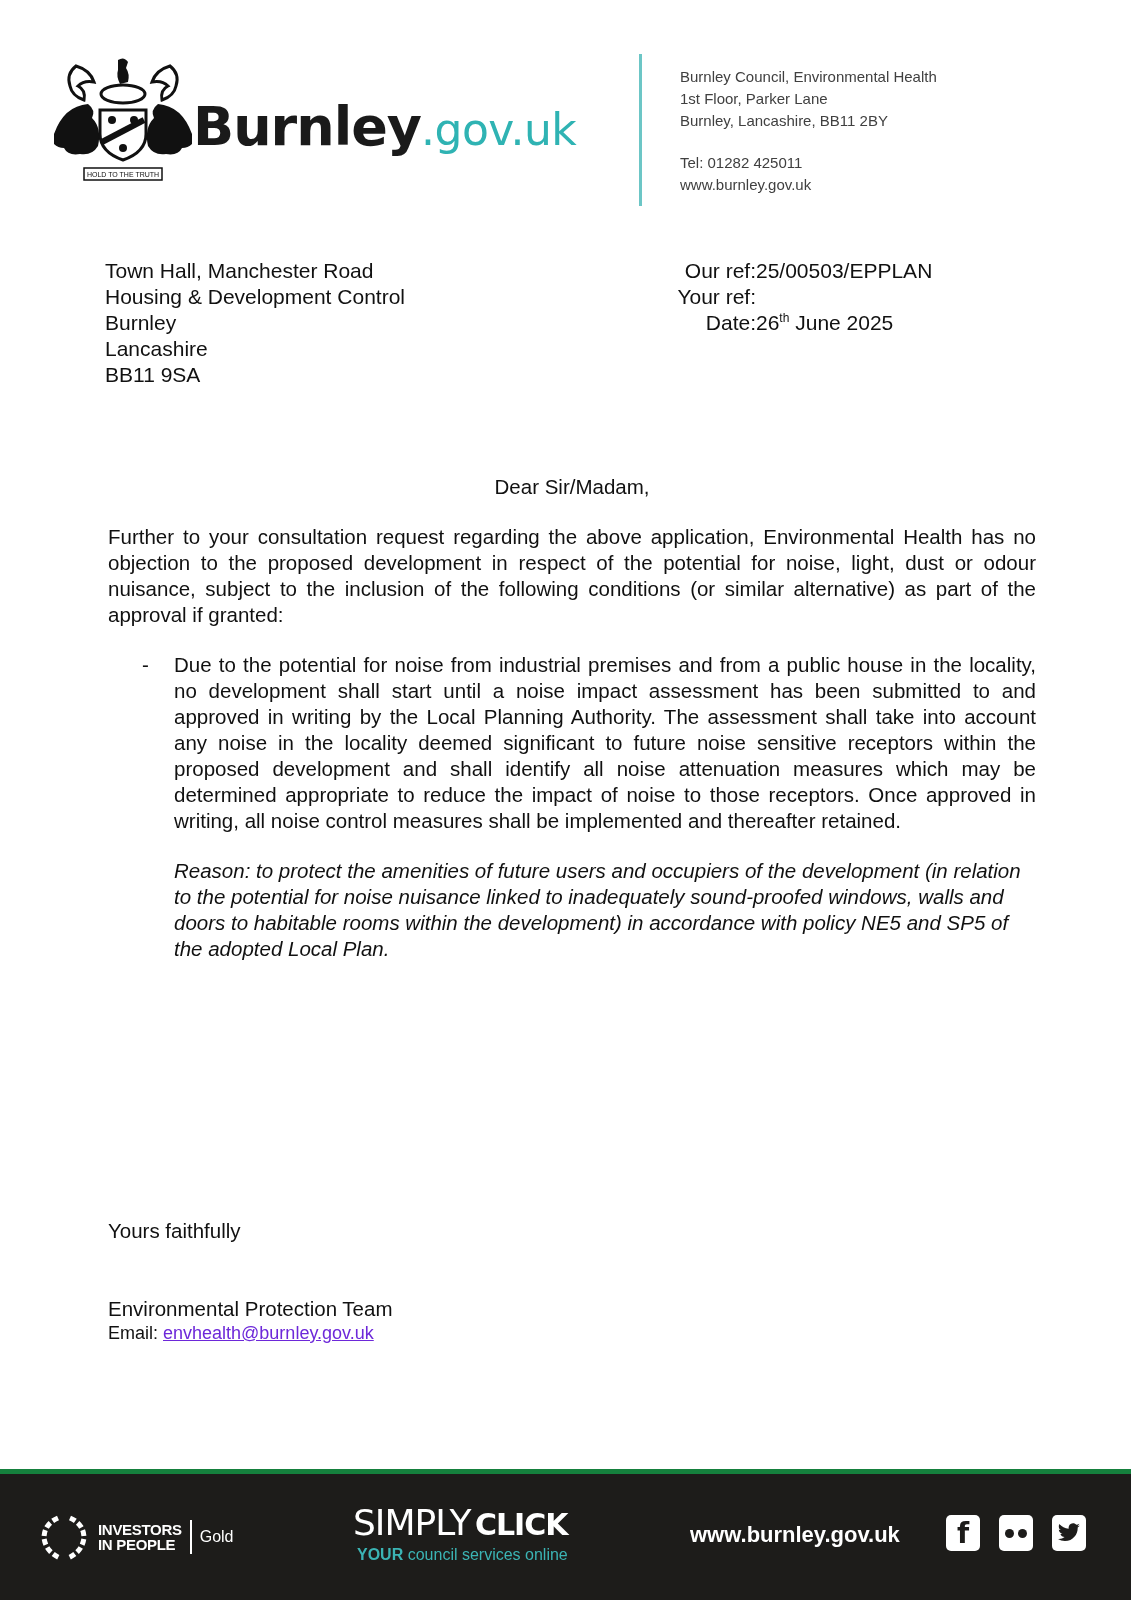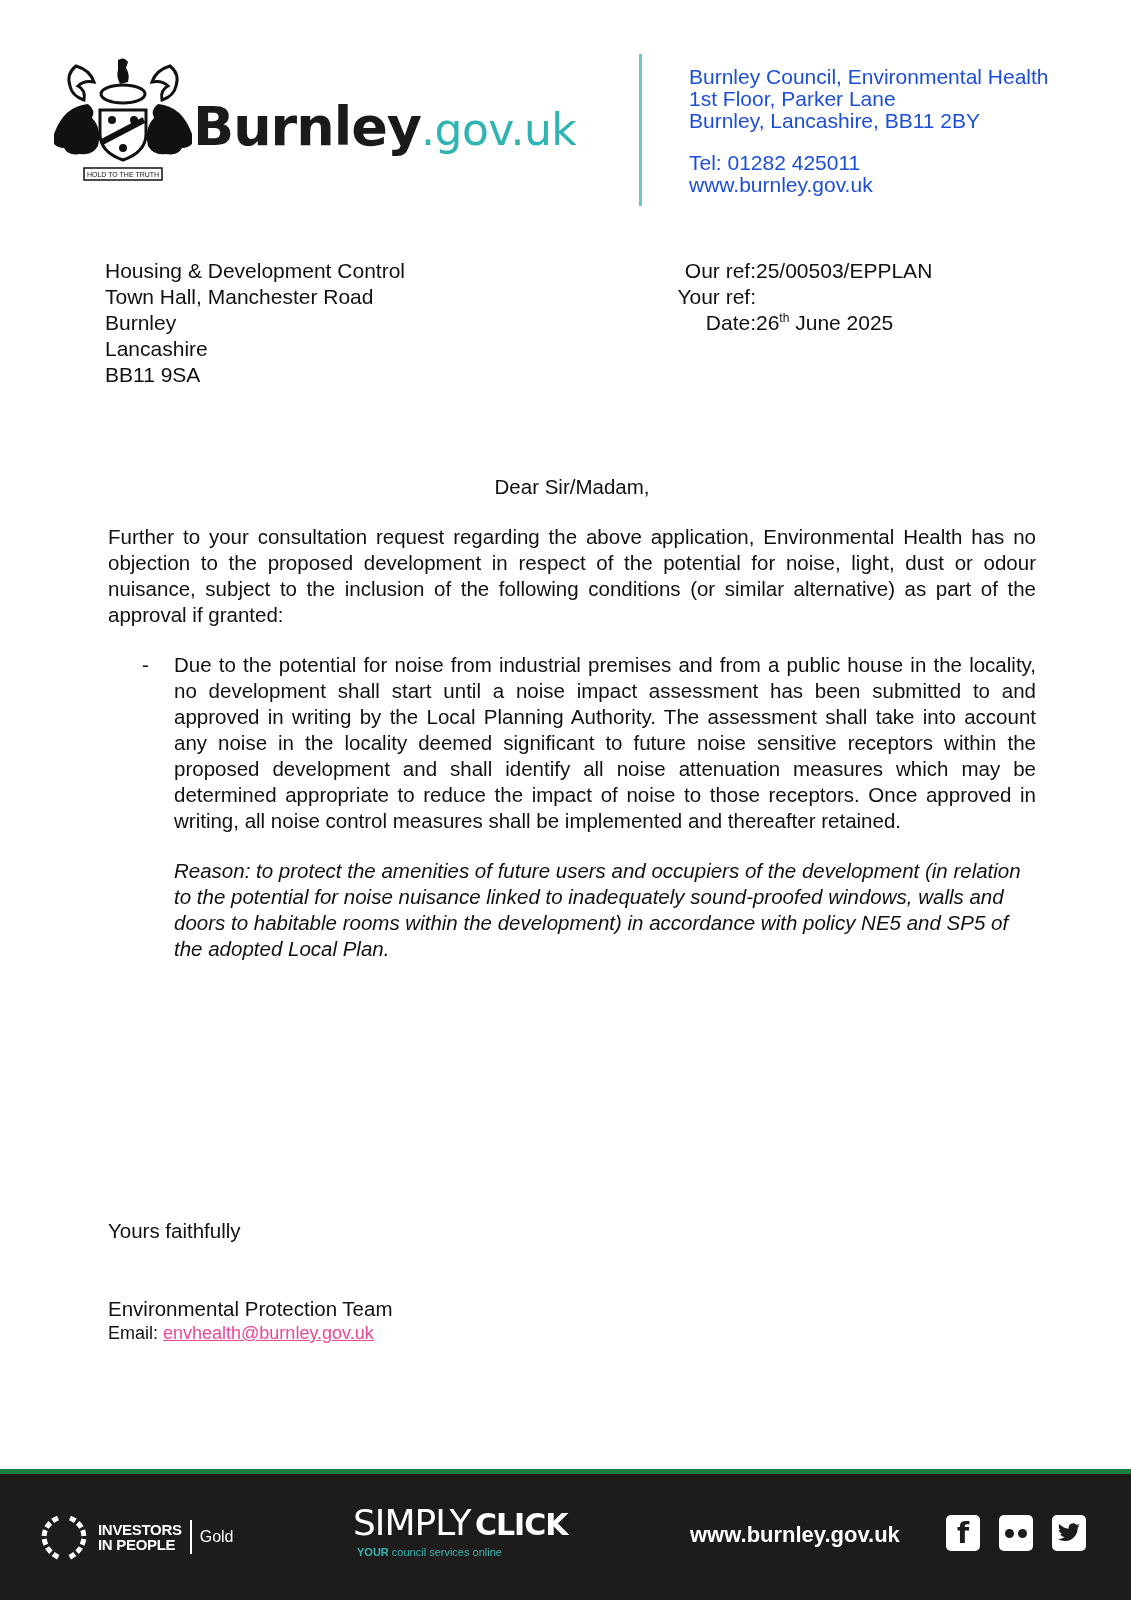--- a/index.html
+++ b/index.html
@@ -8,21 +8,21 @@
 
   
   .logo { position: absolute; left: 48px; top: 56px; width: 560px; height: 130px; }
   .crest { position: absolute; left: 0; top: 0; width: 150px; height: 128px; }
   .brand { position: absolute; left: 145px; top: 44px; white-space: nowrap; line-height: 1; }
   .brand-main { font-family: "DejaVu Sans", sans-serif; font-weight: bold; font-size: 54px; color: #1a1a1a; letter-spacing: -1px; }
   .brand-sub  { font-family: "DejaVu Sans", sans-serif; font-weight: normal; font-size: 44px; color: #2fb3b3; letter-spacing: -0.5px; }
 
   .header-rule { position: absolute; left: 639px; top: 54px; width: 3px; height: 152px; background: #6cc6c6; }
 
-  .council-addr { position: absolute; left: 680px; top: 66px; font-size: 21px; line-height: 22px; color: #1d4ed8; margin-left: 9px; }
+  .council-addr { position: absolute; left: 680px; top: 66px; font-size: 15px; line-height: 22px; color: #404040; }
   .council-addr .gap { height: 20px; }
 
   
   .recipient { position: absolute; left: 105px; top: 258px; font-size: 21px; line-height: 26px; }
   .refs { position: absolute; left: 600px; top: 258px; font-size: 21px; line-height: 26px; }
   .ref-row { display: flex; }
   .ref-label { width: 156px; text-align: right; }
   .ref-value { min-height: 26px; }
   sup { font-size: 12px; line-height: 0; }
 
@@ -32,34 +32,34 @@
   .app-block { font-weight: bold; margin: 0 0 24px 0; }
   .para { text-align: justify; margin: 12px 0 24px 0; }
   .condition { display: flex; margin: 0; }
   .cond-bullet { width: 66px; padding-left: 34px; box-sizing: border-box; flex: none; }
   .cond-text { flex: 1; text-align: justify; }
   .reason { margin: 24px 0 0 66px; font-style: italic; }
 
   .closing { position: absolute; left: 108px; top: 1218px; font-size: 20.5px; line-height: 26px; }
   .signoff { position: absolute; left: 108px; top: 1296px; font-size: 20.5px; line-height: 26px; }
   .email-row { font-size: 18px; line-height: 22px; }
-  .email-link { color: #ec4899; text-decoration: underline; }
+  .email-link { color: #6d28d9; text-decoration: underline; }
 
   
   .footer { position: absolute; left: 0; top: 1469px; width: 1131px; height: 131px; background: #1d1c1a; border-top: 5px solid #15803d; }
   .iip { position: absolute; left: 40px; top: 40px; display: flex; align-items: center; color: #fff; }
   .iip-wreath { width: 48px; height: 46px; }
   .iip-text { margin-left: 10px; font-weight: bold; font-size: 15px; line-height: 15px; letter-spacing: -0.3px; }
   .iip-sep { width: 2px; height: 34px; background: #fff; margin: 0 8px; }
   .iip-gold { font-size: 16px; }
 
   .simply { position: absolute; left: 353px; top: 28px; color: #fff; }
   .simply-word { font-family: "DejaVu Sans", sans-serif; font-size: 36px; letter-spacing: -1px; font-weight: normal; }
   .click-word { font-family: "DejaVu Sans", sans-serif; font-weight: bold; font-size: 30px; letter-spacing: -1px; }
-  .simply-tag { position: absolute; left: 4px; top: 44px; font-size: 11px; color: #3bb4b4; white-space: nowrap; font-weight: bold; }
+  .simply-tag { position: absolute; left: 4px; top: 44px; font-size: 16px; color: #3bb4b4; white-space: nowrap; font-weight: bold; }
   .simply-tag .rest { font-weight: normal; }
 
   .footer-url { position: absolute; left: 690px; top: 48px; color: #fff; font-weight: bold; font-size: 22px; }
   .social { position: absolute; top: 41px; width: 34px; height: 36px; background: #fff; border-radius: 5px; display: flex; align-items: center; justify-content: center; color: #1d1c1a; }
   .fb { left: 946px; font-weight: bold; font-size: 28px; font-family: "DejaVu Sans", sans-serif; }
   .fl { left: 999px; }
   .fl .dot { width: 9px; height: 9px; border-radius: 50%; background: #1d1c1a; margin: 0 2px; }
   .tw { left: 1052px; }
 </style>
 </head>
@@ -97,22 +97,22 @@
 <div class="council-addr">
   <div>Burnley Council, Environmental Health</div>
   <div>1st Floor, Parker Lane</div>
   <div>Burnley, Lancashire, BB11 2BY</div>
   <div class="gap"></div>
   <div>Tel: 01282 425011</div>
   <div>www.burnley.gov.uk</div>
 </div>
 
 <div class="recipient">
+  <div>Town Hall, Manchester Road</div>
   <div>Housing &amp; Development Control</div>
-  <div>Town Hall, Manchester Road</div>
   <div>Burnley</div>
   <div>Lancashire</div>
   <div>BB11 9SA</div>
 </div>
 
 <div class="refs">
   <div class="ref-row">
     <span class="ref-label">Our ref:</span>
     <span class="ref-value">25/00503/EPPLAN</span>
   </div>

